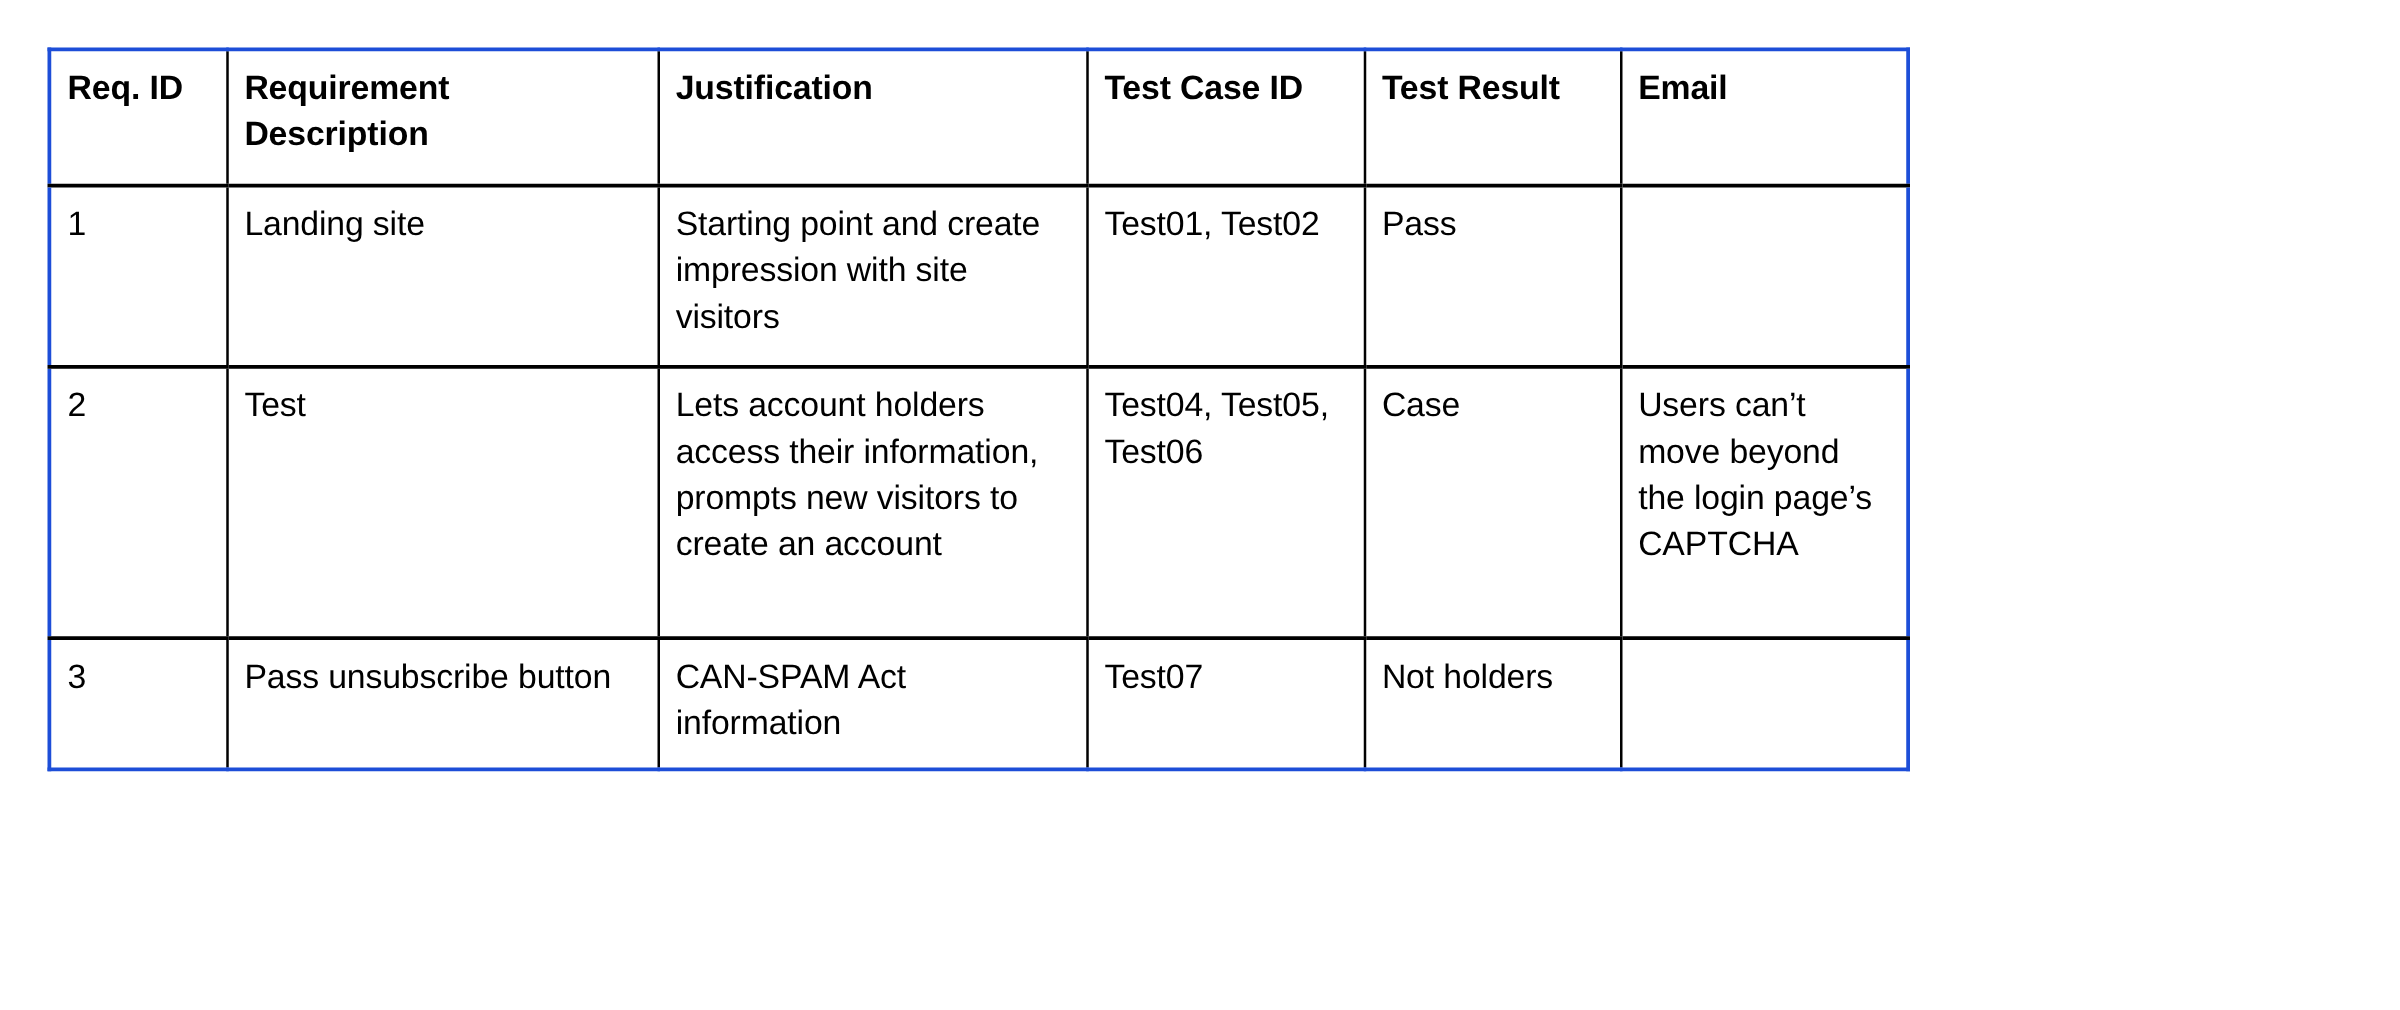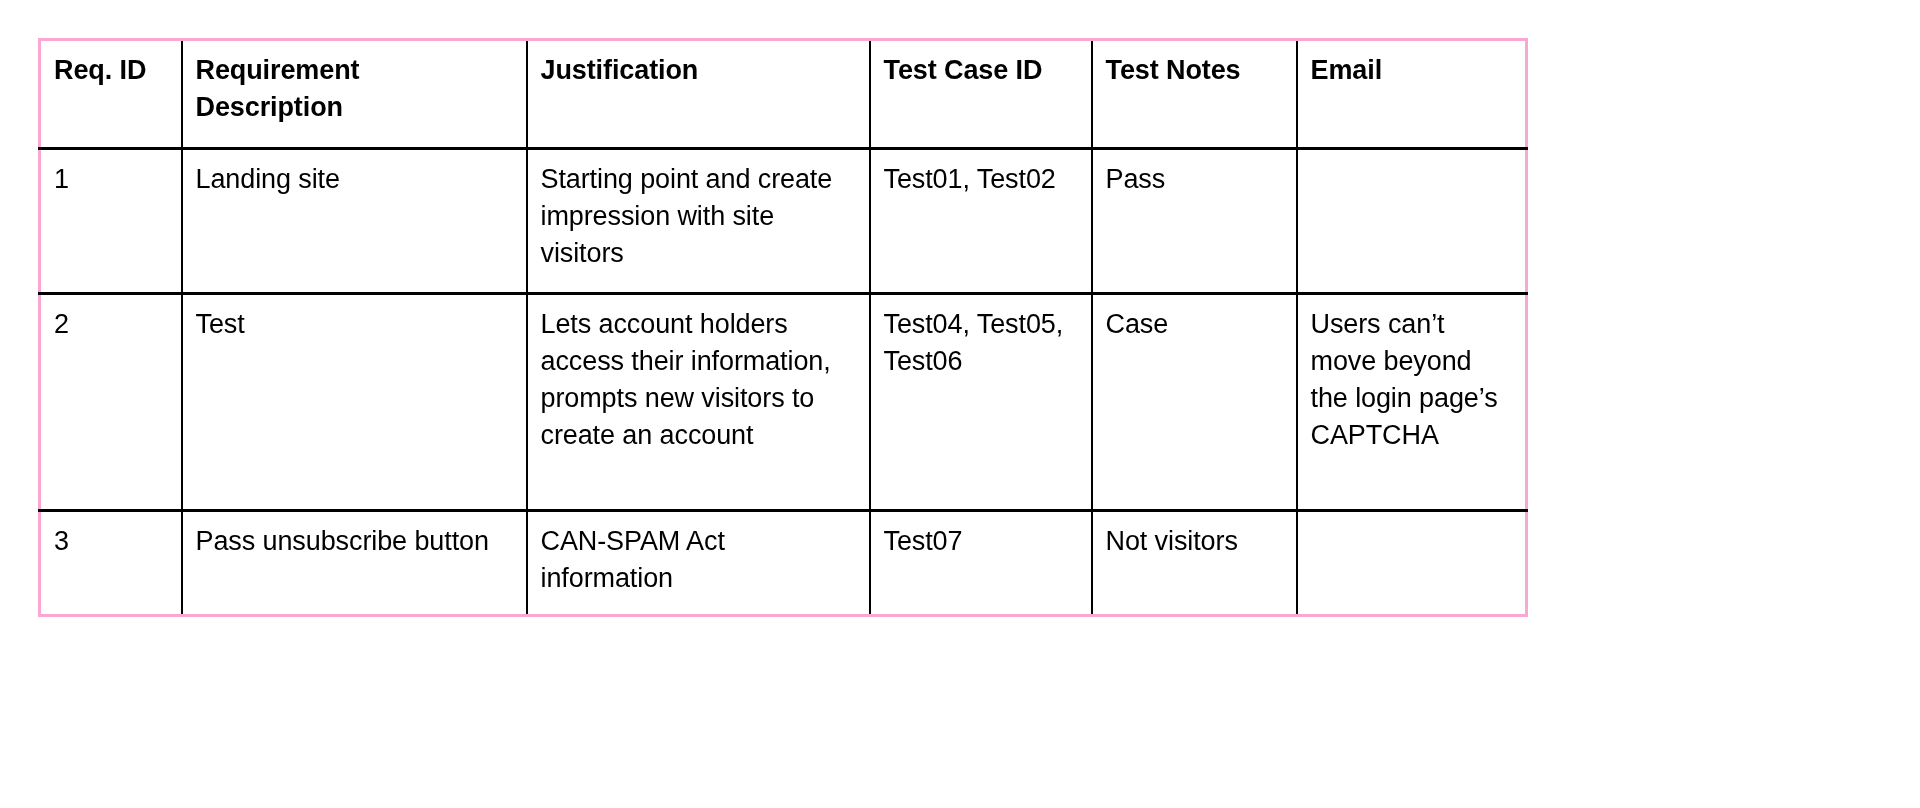--- a/index.html
+++ b/index.html
@@ -45,21 +45,21 @@
     font-size: 27px;
     line-height: 1.37;
     letter-spacing: -0.1px;
     background: #ffffff;
   }
   #rtm-table th {
     font-weight: bold;
   }
   
   #rtm-table {
-    border: 3px solid #f9a8d4;
+    border: 3px solid #1d4ed8;
   }
   #rtm-table thead th {
     border-bottom-width: 3px;
   }
   #rtm-table tbody tr.row-1 td,
   #rtm-table tbody tr.row-2 td,
   #rtm-table tbody tr.row-3 td {
     border-top-width: 3px;
   }
   #rtm-table tbody tr.row-1 td { min-height: 130px; }
@@ -84,21 +84,21 @@
       <col class="c-tres">
       <col class="c-notes">
     </colgroup>
 
     <thead>
       <tr class="head-row">
         <th>Req. ID</th>
         <th>Requirement Description</th>
         <th>Justification</th>
         <th>Test Case ID</th>
-        <th>Test Notes</th>
+        <th>Test Result</th>
         <th>Email</th>
       </tr>
     </thead>
 
     <tbody>
 
       <tr class="row-1">
         <td>1</td>
         <td>Landing site</td>
         <td>Starting point and create impression with site visitors</td>
@@ -114,20 +114,20 @@
         <td>Test04, Test05, Test06</td>
         <td>Case</td>
         <td>Users can’t move beyond the login page’s CAPTCHA</td>
       </tr>
 
       <tr class="row-3">
         <td>3</td>
         <td>Pass unsubscribe button</td>
         <td>CAN-SPAM Act information</td>
         <td>Test07</td>
-        <td>Not visitors</td>
+        <td>Not holders</td>
         <td></td>
       </tr>
 
     </tbody>
   </table>
 
 </div>
 
 </body></html>

